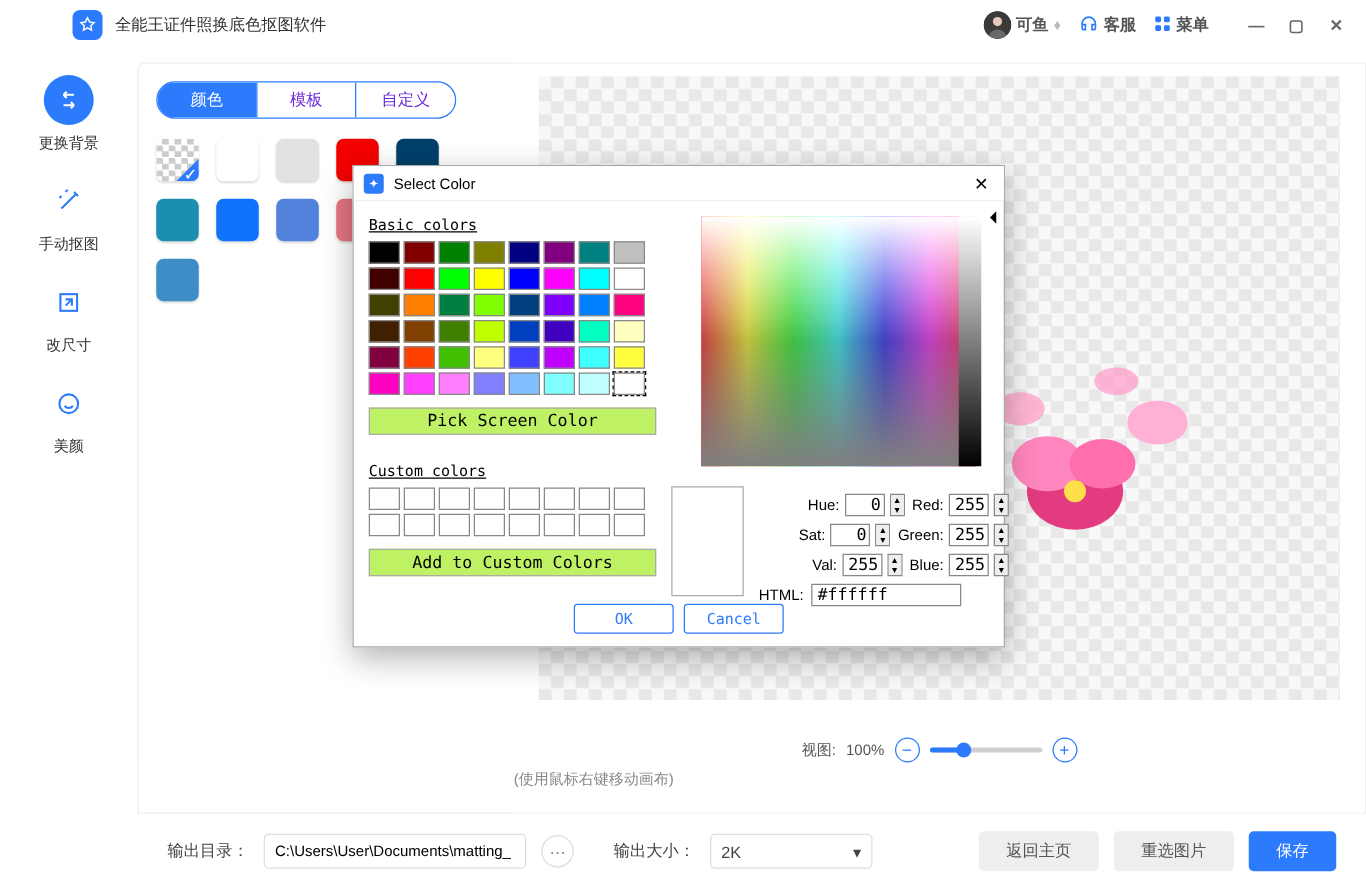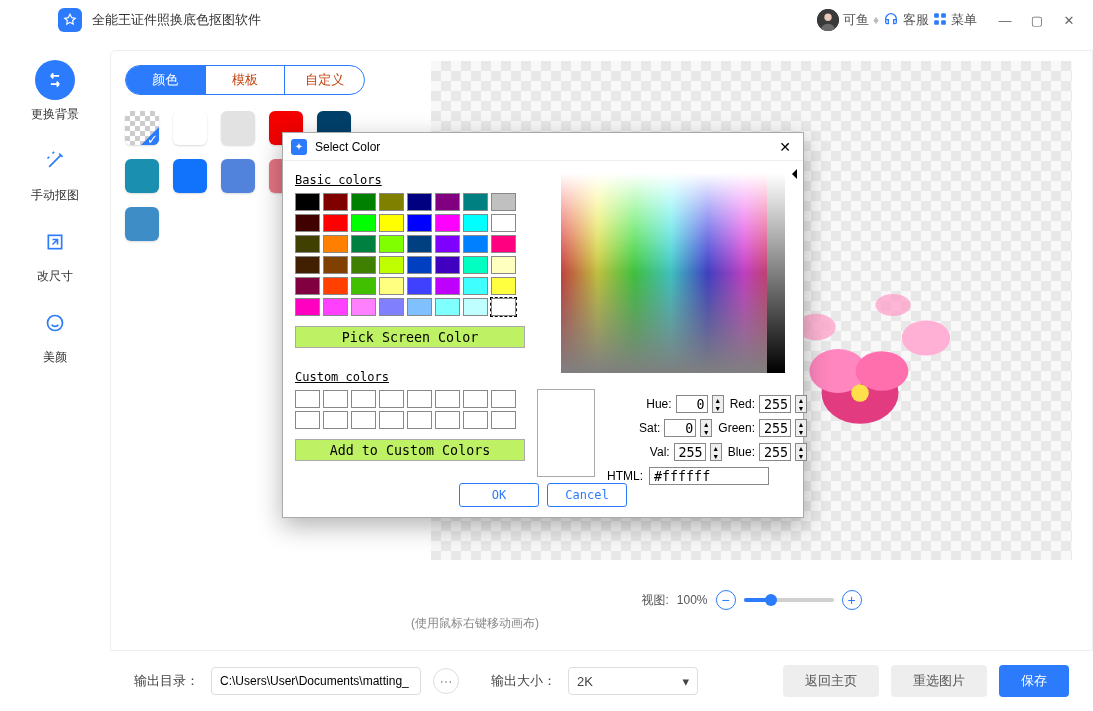--- a/index.html
+++ b/index.html
@@ -2,39 +2,39 @@
 <html><head>
 <meta charset="utf-8">
 <style>
 * { box-sizing: border-box; margin: 0; padding: 0; font-family: "Microsoft YaHei", sans-serif; }
 body { width: 1093px; height: 711px; background: #fff; overflow: hidden; position: relative; }
 
 
 .titlebar { height: 40px; display: flex; align-items: center; padding: 0 10px; margin-left: 48px; }
 .titlebar .logo { width: 24px; height: 24px; background: #2C7BFD; border-radius: 6px; display: flex; align-items: center; justify-content: center; color: #fff; margin-right: 10px; }
 .titlebar .title { font-size: 13px; color: #333; flex: 1; }
-.titlebar .right { display: flex; align-items: center; gap: 4px; font-size: 13px; color: #555; }
+.titlebar .right { display: flex; align-items: center; gap: 14px; font-size: 13px; color: #555; font-weight: bold; }
 .titlebar .avatar { width: 22px; height: 22px; border-radius: 50%; background: #333; display: inline-block; overflow:hidden; }
 .titlebar .avatar svg { width:100%; height:100%; }
 .titlebar .vip { color: #bbb; font-size: 12px; }
 .titlebar .item { display: flex; align-items: center; gap: 4px; cursor: pointer; }
 .titlebar .winbtns { display: flex; gap: 4px; margin-left: 10px; }
 .titlebar .winbtn { width: 28px; height: 28px; display: flex; align-items: center; justify-content: center; cursor: pointer; color: #666; }
 
 
 .leftnav { position: absolute; top: 50px; left: 0; width: 110px; display: flex; flex-direction: column; align-items: center; gap: 18px; padding-top: 10px; }
 .navitem { display: flex; flex-direction: column; align-items: center; gap: 6px; cursor: pointer; font-size: 12px; color: #333; }
 .navitem .ic { width: 40px; height: 40px; border-radius: 50%; display: flex; align-items: center; justify-content: center; color: #2C7BFD; }
 .navitem.active .ic { background: #2C7BFD; color: #fff; }
 
 
 .main { position: absolute; top: 50px; left: 110px; right: 0; bottom: 60px; border: 1px solid #eee; border-radius: 6px 0 0 0; display: flex; }
 .panel-left { width: 300px; padding: 14px; }
 .tabs { display: flex; border: 1px solid #2C7BFD; border-radius: 16px; overflow: hidden; width: 240px; }
-.tab { flex: 1; text-align: center; padding: 5px 0; font-size: 13px; color: #c2410c; cursor: pointer; }
+.tab { flex: 1; text-align: center; padding: 5px 0; font-size: 13px; color: #6d28d9; cursor: pointer; }
 .tab.active { background: #2C7BFD; color: #fff; }
 .tab + .tab { border-left: 1px solid #2C7BFD; }
 .swatches { margin-top: 16px; display: grid; grid-template-columns: repeat(5, 34px); gap: 14px; }
 .sw { width: 34px; height: 34px; border-radius: 6px; cursor: pointer; box-shadow: 0 1px 2px rgba(0,0,0,0.15); }
 .sw.trans { background: repeating-conic-gradient(#ccc 0% 25%, #fff 0% 50%) 0 0/10px 10px; position: relative; }
 .sw.trans::after { content: "✓"; position: absolute; right: 1px; bottom: -2px; color: #fff; font-size: 13px; }
 .sw.trans::before { content: ""; position: absolute; right: 0; bottom: 0; border: 9px solid transparent; border-right-color: #2C7BFD; border-bottom-color: #2C7BFD; border-bottom-right-radius: 6px; }
 
 .preview { flex: 1; position: relative; background: #fff; }
 .canvaswrap { position: absolute; top: 10px; left: 20px; right: 20px; bottom: 90px; background: repeating-conic-gradient(#e8e8e8 0% 25%, #f8f8f8 0% 50%) 0 0/20px 20px; overflow: hidden; }

